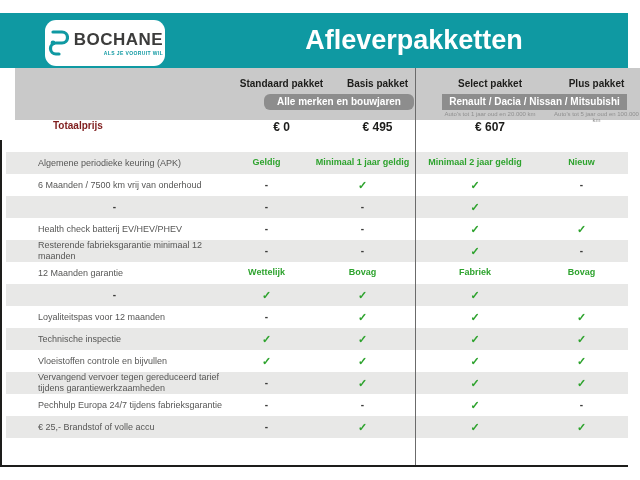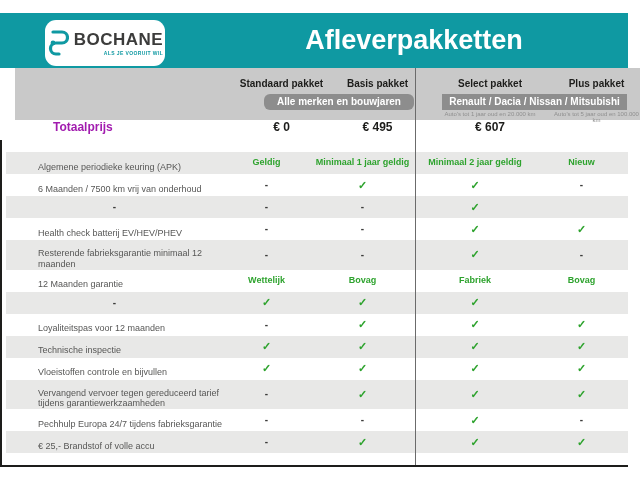--- a/index.html
+++ b/index.html
@@ -23,29 +23,29 @@
   .col-head{text-align:center;font-size:10px;font-weight:bold;color:#1d1d1b;}
   .badges{position:absolute;left:0;top:26px;width:628px;}
   .badge{grid-column:span 2;background:#8d8d8d;color:#fff;font-size:10px;font-weight:bold;text-align:center;
          padding:2px 0;height:12px;line-height:12px;}
   .badge-left{margin:0 16px 0 26px;border-radius:6px;}
   .badge-right{margin:0 16px 0 12px;}
   .captions{position:absolute;left:0;top:43px;width:628px;}
   .caption{text-align:center;font-size:6px;color:#8f8f8f;}
   .caption.empty{visibility:hidden;}
   .total-row{position:absolute;left:0;top:52px;width:628px;}
-  .total-label{font-size:12px;font-weight:bold;color:#a21caf;padding-left:32px;}
+  .total-label{font-size:10px;font-weight:bold;color:#7f1d1d;padding-left:32px;}
   .price{text-align:center;font-size:12px;font-weight:bold;color:#1d1d1b;}
 
   
   .rows{position:absolute;left:6px;top:152px;width:622px;}
   .row{display:grid;grid-template-columns:217px 87px 105px 120px 93px;min-height:22px;align-items:center;}
   .row.odd{background:#e8e8e7;}
   .row.even{background:#ffffff;}
-  .row-label{font-size:9px;color:#575756;padding-left:32px;line-height:1.2;margin-top:8px;}
+  .row-label{font-size:9px;color:#575756;padding-left:32px;line-height:1.2;}
   .cell{text-align:center;}
   .cell.check{color:#2ea32e;font-size:11px;font-weight:bold;line-height:1;}
   .cell.dash{color:#3c3c3b;font-size:10px;font-weight:bold;line-height:1;}
   .cell.text{color:#2ea32e;font-size:9px;font-weight:bold;line-height:1.1;}
 
   
   .divider-v{position:absolute;left:415px;top:68px;width:1px;height:397px;background:#6b6b6b;}
   .frame-left{position:absolute;left:0;top:140px;width:2px;height:327px;background:#1d1d1b;}
   .frame-bottom{position:absolute;left:0;top:465px;width:628px;height:2px;background:#1d1d1b;}
 </style>

